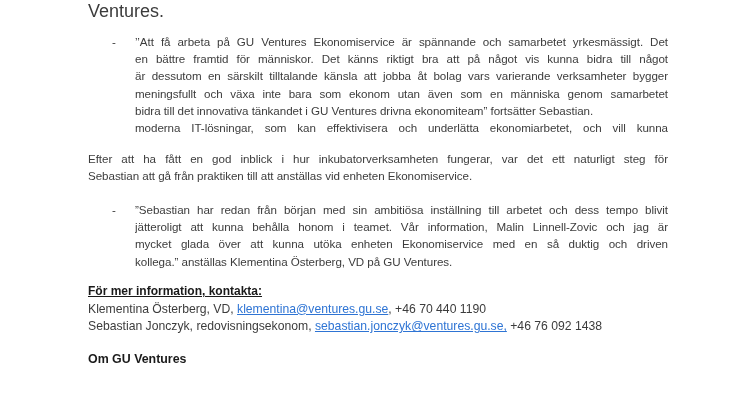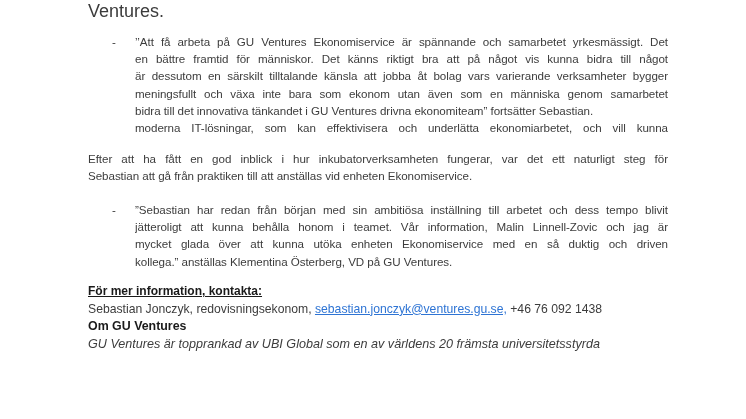--- a/index.html
+++ b/index.html
@@ -61,21 +61,21 @@
   }
   .contact-line {
     font-size: 12.2px;
     line-height: 17.5px;
   }
   .email-link {
     color: var(--link);
     text-decoration: underline;
     cursor: pointer;
   }
-  .about-section { }
+  .about-section { margin-top: 15px; }
   .about-heading {
     font-size: 12.4px;
     line-height: 17.5px;
     font-weight: bold;
     color: var(--heading);
   }
   .about-text {
     font-size: 12.6px;
     line-height: 17.5px;
     font-style: italic;
@@ -112,24 +112,26 @@
         <div class="jline">”Sebastian har redan från början med sin ambitiösa inställning till arbetet och dess tempo blivit</div>
         <div class="jline">jätteroligt att kunna behålla honom i teamet. Vår information, Malin Linnell-Zovic och jag är</div>
         <div class="jline">mycket glada över att kunna utöka enheten Ekonomiservice med en så duktig och driven</div>
         <div class="jline jline-last">kollega.” anställas Klementina Österberg, VD på GU Ventures.</div>
       </div>
   </div>
 
   <div class="contact-section">
     <div class="contact-heading">För mer information, kontakta:</div>
 
+    <div class="contact-line">
+      <span>Klementina Österberg, VD, </span><a class="email-link">klementina@ventures.gu.se</a><span>, +46 70 440 1190</span>
+    </div>
 
     <div class="contact-line">
       <span>Sebastian Jonczyk, redovisningsekonom, </span><a class="email-link">sebastian.jonczyk@ventures.gu.se,</a><span> +46 76 092 1438</span>
     </div>
   </div>
 
   <div class="about-section">
     <div class="about-heading">Om GU Ventures</div>
-    <div class="about-text">GU Ventures är topprankad av UBI Global som en av världens 20 främsta universitetsstyrda</div>
   </div>
 
 </div>
 
 </body></html>

